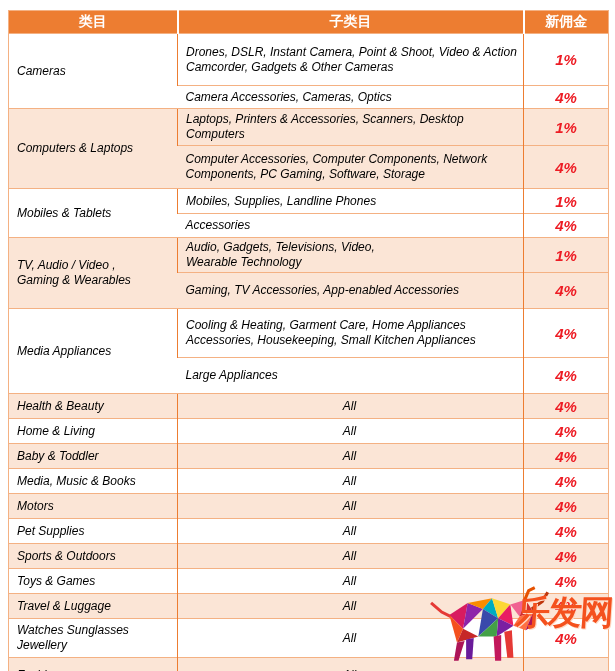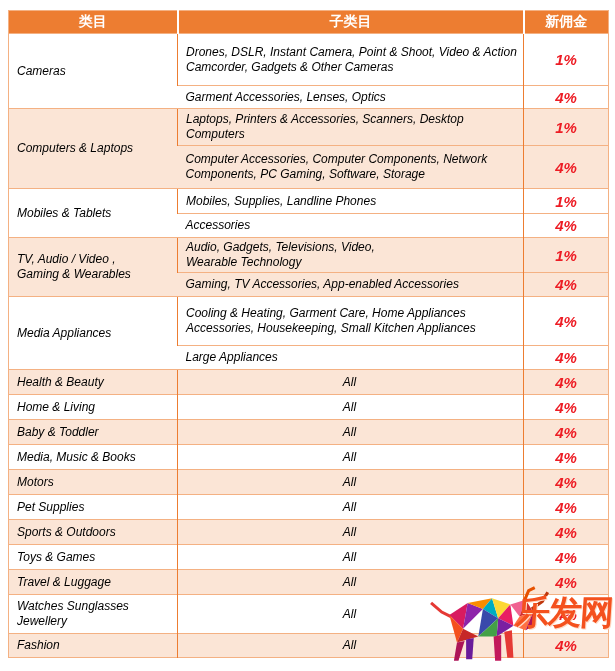--- a/index.html
+++ b/index.html
@@ -35,21 +35,21 @@
 
   td.cat { padding:2px 6px 2px 8px; white-space:pre-line; }
   td.sub { padding:2px 6px 2px 8px; white-space:pre-line; }
   td.sub.center { text-align:center; padding-left:4px;margin-top:15px; }
   td.pct { text-align:center; font-weight:bold; font-size:15px; color:#ED1C24; }
 
   tr.band > td { background:#FBE5D6; }
   tr.plain > td { background:#ffffff; }
 
   
-  .h23{height:23px} .h24{height:24px} .h25{height:25px} .h26{height:24px}
+  .h23{height:23px} .h24{height:24px} .h25{height:25px} .h26{height:36px}
   .h33{height:33px} .h37{height:37px} .h39{height:39px} .h43{height:43px}
   .h49{height:49px} .h52{height:52px}
 
   
   .watermark { position:absolute; left:428px; top:584px; width:187px; height:82px; pointer-events:none; }
   .wm-bull { position:absolute; left:0; top:2px; width:122px; height:78px; }
   .wm-name {
     position:absolute; left:88px; top:6px; width:100px;
     font-size:34px; font-weight:bold; letter-spacing:-2px;
     color:#F4511E; transform:skewX(-4deg);
@@ -81,21 +81,21 @@
       </tr>
     </thead>
     <tbody>
 
       <tr class="plain h52">
         <td class="cat h52" rowspan="2">Cameras</td>
         <td class="sub">Drones, DSLR, Instant Camera, Point &amp; Shoot, Video &amp; Action Camcorder, Gadgets &amp; Other Cameras</td>
         <td class="pct">1%</td>
       </tr>
       <tr class="plain h23">
-        <td class="sub">Garment Accessories, Lenses, Optics</td>
+        <td class="sub">Camera Accessories, Cameras, Optics</td>
         <td class="pct">4%</td>
       </tr>
 
       <tr class="band h37">
         <td class="cat" rowspan="2">Computers &amp; Laptops</td>
         <td class="sub">Laptops, Printers &amp; Accessories, Scanners, Desktop Computers</td>
         <td class="pct">1%</td>
       </tr>
       <tr class="band h43">
         <td class="sub">Computer Accessories, Computer Components, Network Components, PC Gaming, Software, Storage</td>

